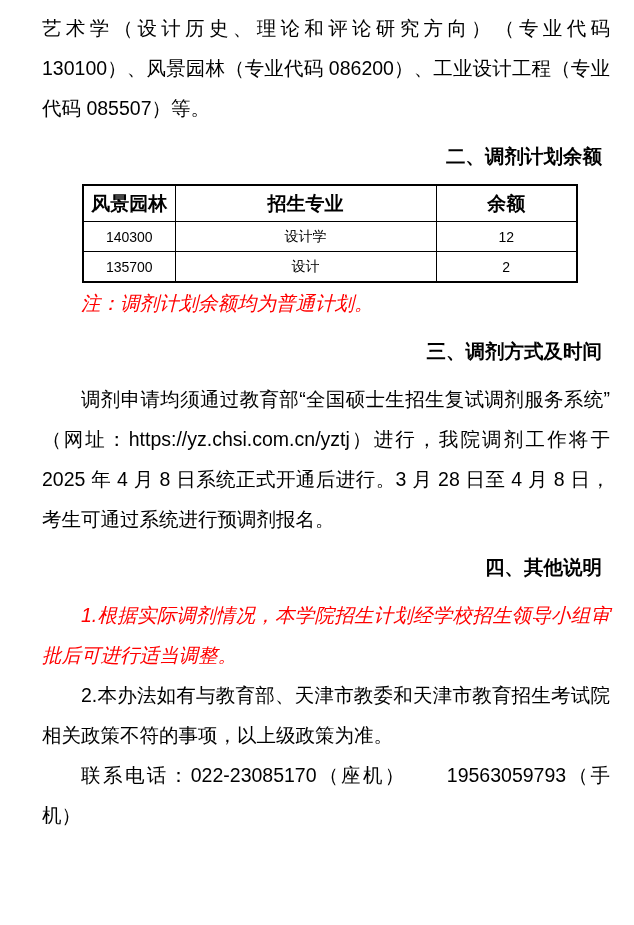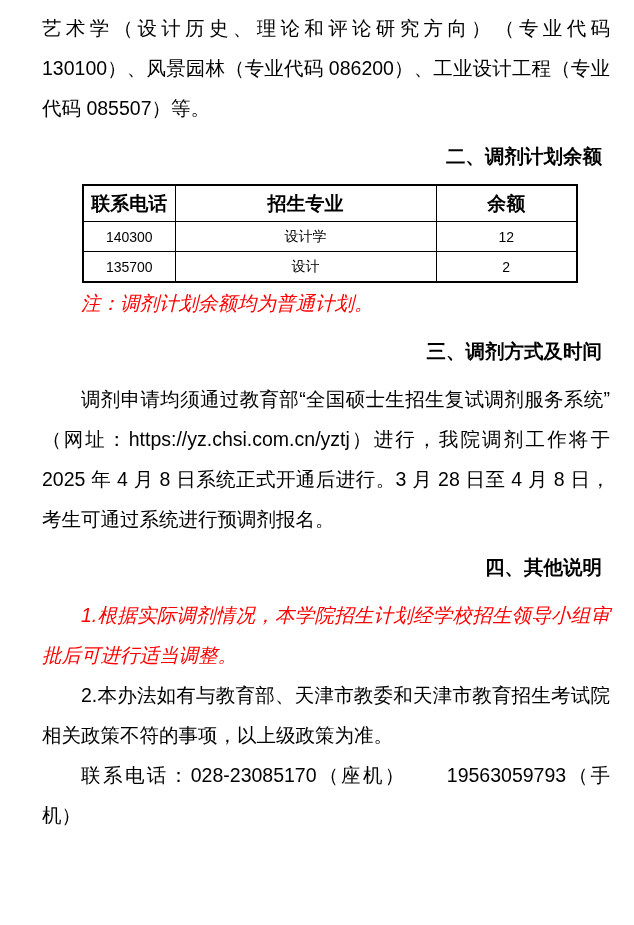--- a/index.html
+++ b/index.html
@@ -80,21 +80,21 @@
   <h2 class="section-title">二、调剂计划余额</h2>
 
   <table class="quota-table">
     <colgroup>
       <col style="width:92px">
       <col style="width:261px">
       <col style="width:141px">
     </colgroup>
     <thead>
       <tr>
-        <th>联系电话</th>
+        <th>风景园林</th>
         <th>招生专业</th>
         <th>余额</th>
       </tr>
     </thead>
     <tbody>
       <tr>
         <td>140300</td>
         <td>设计学</td>
         <td>12</td>
       </tr>
@@ -112,16 +112,16 @@
 
   <p class="indent">调剂申请均须通过教育部“全国硕士生招生复试调剂服务系统”（网址：https://yz.chsi.com.cn/yztj）进行，我院调剂工作将于 2025 年 4 月 8 日系统正式开通后进行。3 月 28 日至 4 月 8 日，考生可通过系统进行预调剂报名。</p>
 
   <h2 class="section-title">四、其他说明</h2>
 
   <p class="indent red">1.根据实际调剂情况，本学院招生计划经学校招生领导小组审批后可进行适当调整。</p>
 
   <p class="indent">2.本办法如有与教育部、天津市教委和天津市教育招生考试院相关政策不符的事项，以上级政策为准。</p>
 
   <p class="indent">
-    <span>联系电话：</span><span>028-23085170（座机）</span><span class="contact-mobile">19563059793（手机）</span>
+    <span>联系电话：</span><span>022-23085170（座机）</span><span class="contact-mobile">19563059793（手机）</span>
   </p>
 
 </div>
 
 </body></html>

